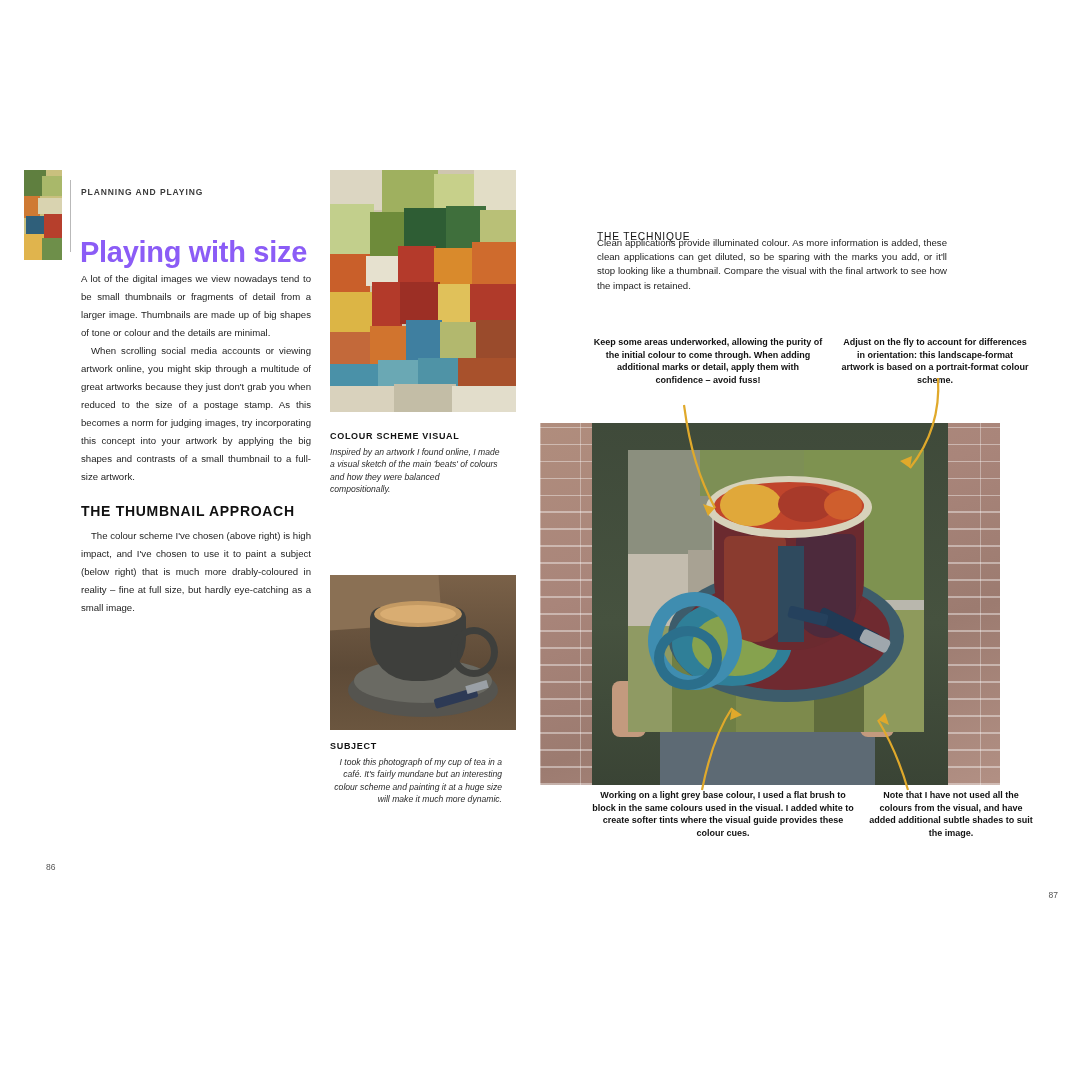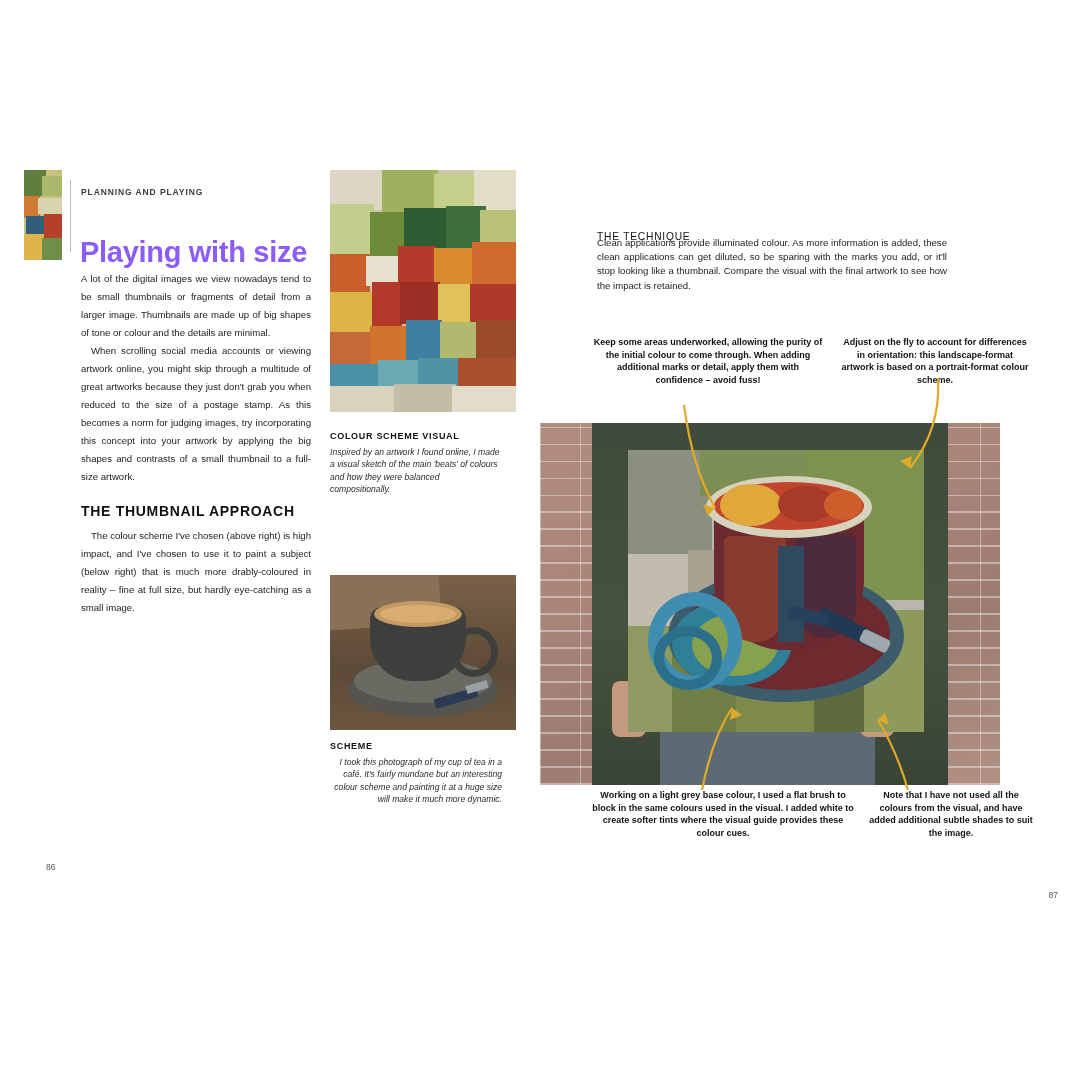--- a/index.html
+++ b/index.html
@@ -309,21 +309,21 @@
       <div style="position:absolute;left:18px;top:88px;width:150px;height:54px;background:#55544f;border-radius:50%;"></div>
       <div style="position:absolute;left:24px;top:84px;width:138px;height:44px;background:#6a6a63;border-radius:50%;"></div>
       <div style="position:absolute;left:40px;top:32px;width:96px;height:74px;background:#3e3f3c;border-radius:12px 12px 42px 42px;"></div>
       <div style="position:absolute;left:44px;top:26px;width:88px;height:26px;background:#c49a63;border-radius:50%;"></div>
       <div style="position:absolute;left:50px;top:30px;width:76px;height:18px;background:#d9ad72;border-radius:50%;"></div>
       <div style="position:absolute;left:120px;top:52px;width:34px;height:36px;border:7px solid #3e3f3c;border-radius:50%;background:transparent;"></div>
       <div style="position:absolute;left:104px;top:118px;width:44px;height:10px;background:#2d3a55;transform:rotate(-16deg);border-radius:2px;"></div>
       <div style="position:absolute;left:136px;top:108px;width:22px;height:8px;background:#9aa0a6;transform:rotate(-16deg);"></div>
     </div>
 
-    <div class="caption-head" style="left:306px;top:729px;">SCHEME</div>
+    <div class="caption-head" style="left:306px;top:729px;">SUBJECT</div>
     <div class="caption-body" style="left:306px;top:744px;text-align:right;">I took this photograph of my cup of tea in a café. It's fairly mundane but an interesting colour scheme and painting it at a huge size will make it much more dynamic.</div>
 
     <div class="folio left">86</div>
   </div>
 
   <div class="right-page"></div>
 
   <div class="r-subhead">THE TECHNIQUE</div>
   <div class="r-body">Clean applications provide illuminated colour. As more information is added, these clean applications can get diluted, so be sparing with the marks you add, or it'll stop looking like a thumbnail. Compare the visual with the final artwork to see how the impact is retained.</div>
 

